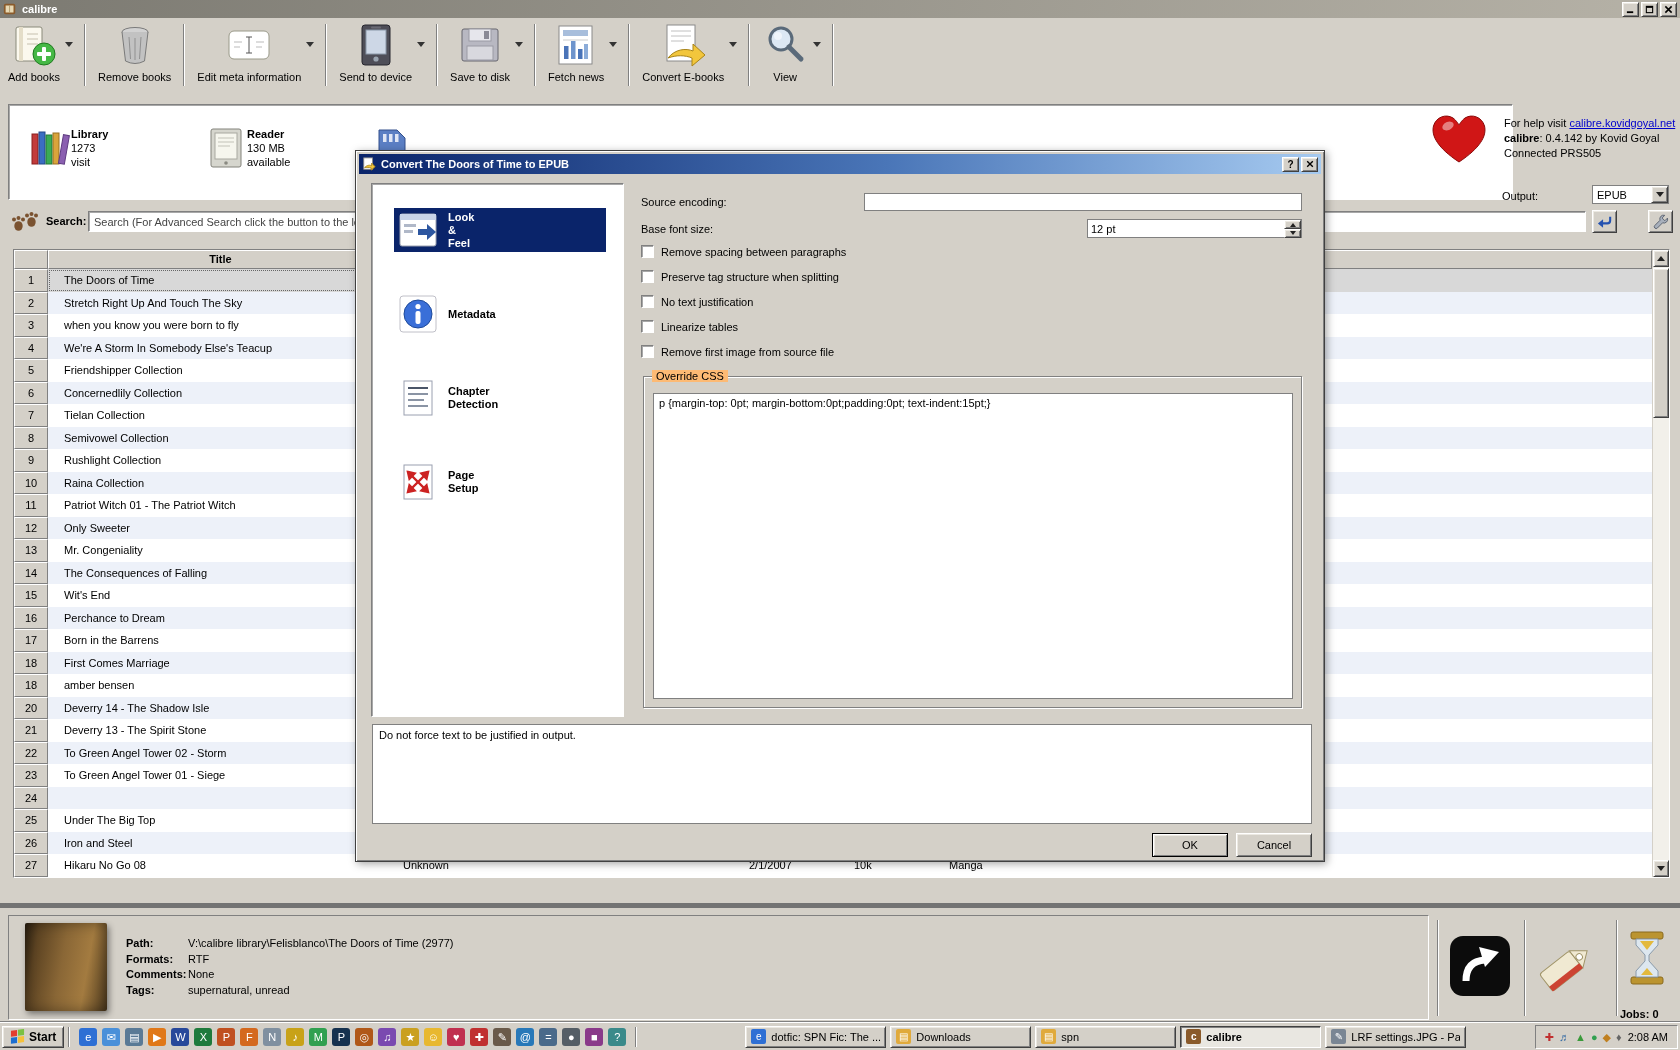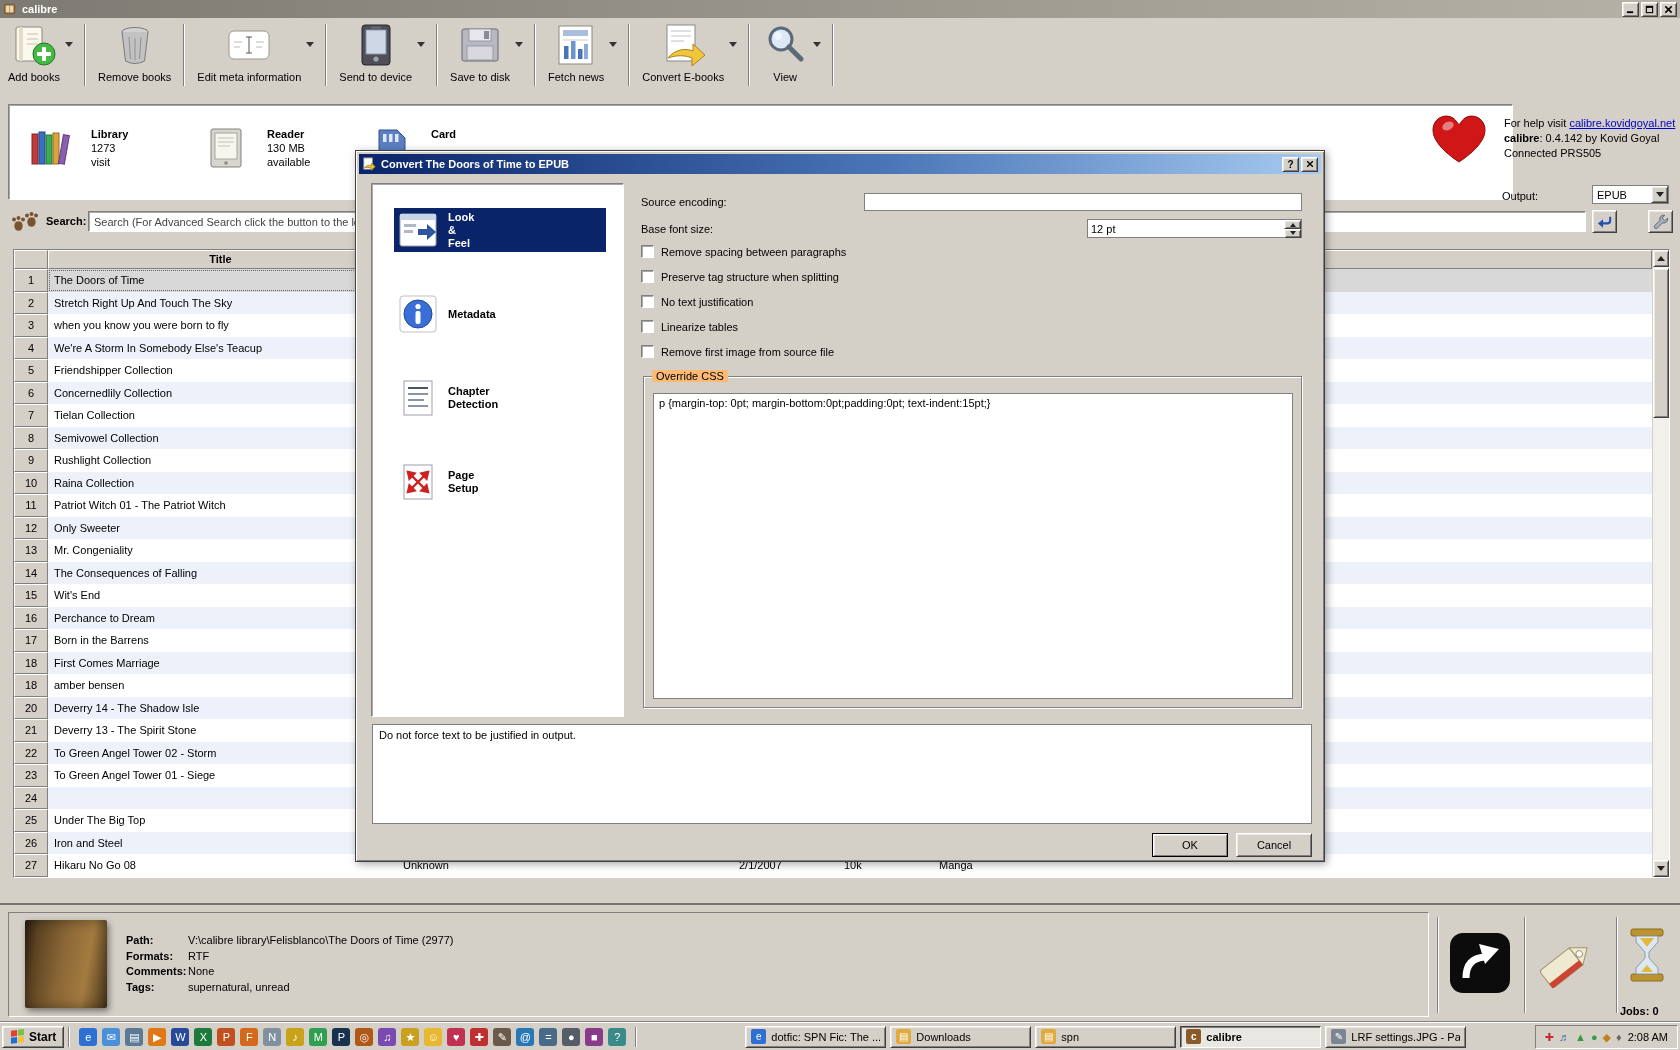--- a/index.html
+++ b/index.html
@@ -28,21 +28,21 @@
 #toolbar{position:absolute;left:4px;top:20px;height:80px;display:flex;align-items:flex-start;}
 .tb-item{position:relative;display:flex;flex-direction:column;align-items:center;padding:2px 4px;}
 .tb-item.hasdd{padding-right:16px;}
 .tb-icon,.tb-icon svg{width:46px;height:46px;}
 .tb-label{margin-top:3px;white-space:nowrap;}
 .tb-arrow{position:absolute;right:3px;top:22px;width:0;height:0;border:4px solid transparent;border-top:5px solid #333;}
 .tb-sep{height:62px;margin:4px 8px 0 8px;}
 
 
 #device-panel{position:absolute;left:8px;top:104px;width:1505px;height:96px;background:#fff;border:1px solid;border-color:#808080 #fff #fff #808080;box-shadow:inset 1px 1px 0 #a8a8a8;}
-.dev-item{position:absolute;top:22px;display:flex;gap:20px;}
+.dev-item{position:absolute;top:22px;display:flex;gap:0;align-items:flex-end;}
 .dev-icon,.dev-icon svg{width:42px;height:42px;}
 .dev-text div{line-height:14px;white-space:nowrap;}
 .dev-title{font-weight:bold;}
 #dev-library{left:20px;}
 #dev-reader{left:196px;}
 #dev-card{left:360px;}
 
 
 #heart{position:absolute;left:1430px;top:112px;}
 #heart svg{width:58px;height:54px;}
@@ -70,21 +70,21 @@
 #table-header{display:flex;height:19px;width:calc(100% - 17px);}
 .hcell{background:#d4d0c8;border:1px solid;border-color:#fff #808080 #808080 #fff;line-height:17px;}
 #hcorner{width:34px;flex:none;}
 #htitle{width:345px;flex:none;font-weight:bold;text-align:center;}
 #hrest{flex:1;}
 #table-body{position:absolute;left:0;top:19px;right:17px;bottom:0;overflow:hidden;}
 .trow{display:flex;height:22.5px;background:#fff;}
 .trow.alt{background:#edf1f9;}
 .trow.sel{background:#d8d8d8;}
 .tnum{width:34px;flex:none;background:#d4d0c8;border:1px solid;border-color:#fff #808080 #808080 #fff;text-align:center;line-height:20px;}
-.tcell{flex:none;line-height:22px;padding-left:6px;white-space:nowrap;overflow:hidden;}
+.tcell{flex:none;line-height:22px;padding-left:16px;white-space:nowrap;overflow:hidden;}
 .ttitle{width:345px;}
 .tauthor{width:340px;padding-left:10px;}
 .tdate{width:105px;}
 .tsize{width:95px;}
 .ttags{width:150px;}
 .sel .ttitle{outline:1px dotted #666;outline-offset:-2px;}
 #vscroll{position:absolute;right:0;top:0;width:17px;bottom:0;background:#f2f0ea;border-left:1px solid #d4d0c8;}
 .sb-btn{position:absolute;left:0;width:16px;height:17px;display:flex;align-items:center;justify-content:center;}
 #sb-up{top:0;}
 #sb-down{bottom:0;}
@@ -116,21 +116,21 @@
 .cb-label{white-space:nowrap;}
 #css-group{position:absolute;left:287px;top:225px;width:659px;height:332px;border:1px solid #808080;box-shadow:inset 1px 1px 0 #fff,1px 1px 0 #fff;}
 #css-legend{position:absolute;left:8px;top:-7px;background:#fdba74;padding:0 4px;}
 #css-textarea{position:absolute;left:9px;top:16px;width:640px;height:306px;background:#fff;border:1px solid #808080;padding:3px 5px;font:11px "Liberation Sans",sans-serif;resize:none;outline:none;}
 #dlg-help{position:absolute;left:16px;top:573px;width:940px;height:100px;background:#fff;border:1px solid #808080;padding:4px 6px;}
 .dlg-pushbtn{position:absolute;top:682px;width:76px;height:24px;display:flex;align-items:center;justify-content:center;}
 #ok-btn{left:796px;border:1px solid #000;box-shadow:inset 1px 1px 0 #fff,inset -1px -1px 0 #808080,inset 2px 2px 0 #ece9e2;}
 #cancel-btn{left:880px;}
 
 
-#details-panel{position:absolute;left:0;top:903px;width:1680px;height:119px;background:#d4d0c8;border-top:2px solid #737373;}
+#details-panel{position:absolute;left:0;top:903px;width:1680px;height:119px;background:#d4d0c8;border-top:5px solid #737373;}
 #details-box{position:absolute;left:8px;top:7px;width:1421px;height:105px;border:1px solid;border-color:#808080 #fff #fff #808080;}
 #book-cover{position:absolute;left:16px;top:7px;width:82px;height:88px;border-radius:2px;background:linear-gradient(100deg,#2e2212 0%,#5c4322 15%,#8a6736 45%,#a37b40 72%,#4e3a1e 100%);box-shadow:2px 3px 6px rgba(0,0,0,.45),inset 0 0 14px rgba(0,0,0,.4);}
 #details-fields{position:absolute;left:117px;top:20px;line-height:15.5px;}
 .dfield{display:flex;}
 .dlabel{width:62px;font-weight:bold;}
 .dvalue{white-space:nowrap;}
 .dsep{position:absolute;top:12px;height:96px;}
 #dsep1{left:1437px;}
 #dsep2{left:1524px;}
 #dsep3{left:1616px;}

